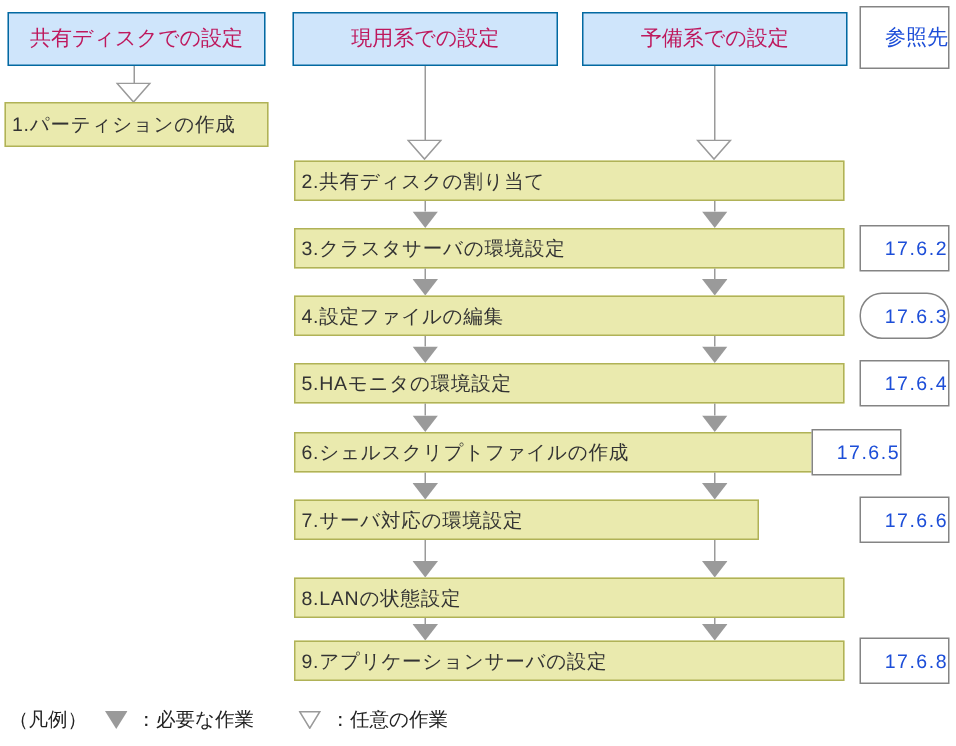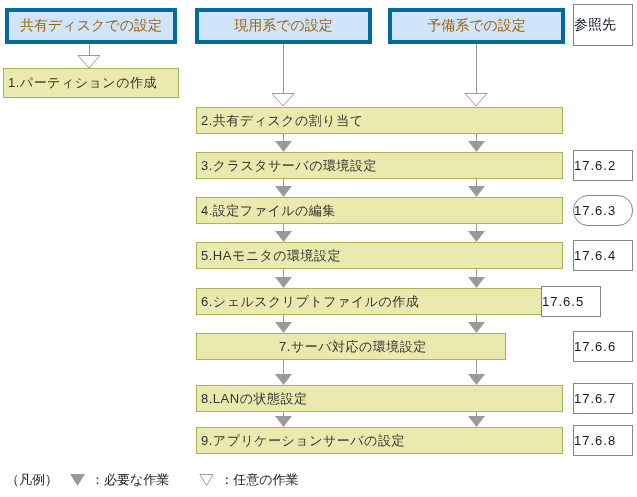--- a/index.html
+++ b/index.html
@@ -14,39 +14,39 @@
     overflow: hidden;
   }
   .box {
     position: absolute;
     box-sizing: border-box;
     display: flex;
     align-items: center;
   }
   .hdr {
     background: #cfe5fb;
-    border: 4px solid #0369a1;
+    border: 1px solid #0369a1;
     justify-content: center;
     font-size: 14px;
-    color: #a16207;
+    color: #be185d;
   }
   .step {
     background: #eaeaae;
     border: 1px solid #b0b257;
     font-size: 13px;
     color: #333333;
     padding-left: 4px;
     letter-spacing: 0.5px;
   }
   .ref {
     background: #ffffff;
     border: 1px solid #848484;
-    justify-content: flex-start;
+    justify-content: flex-end;
     font-size: 13px;
-    color: #0f172a;
+    color: #1d4ed8;
     letter-spacing: 1px;
   }
   .stem {
     position: absolute;
     width: 1px;
     background: #9a9a9a;
   }
   svg.arrow { position: absolute; display: block; }
   #legend {
     position: absolute;
@@ -107,21 +107,21 @@
   </div>
   <div class="box step" style="left:196px; top:197px; width:367px; height:27px;">
     <span>4.設定ファイルの編集</span>
   </div>
   <div class="box step" style="left:196px; top:242px; width:367px; height:27px;">
     <span>5.HAモニタの環境設定</span>
   </div>
   <div class="box step" style="left:196px; top:288px; width:367px; height:27px;">
     <span>6.シェルスクリプトファイルの作成</span>
   </div>
-  <div class="box step" style="left:196px; top:333px; width:310px; height:27px;justify-content:center;">
+  <div class="box step" style="left:196px; top:333px; width:310px; height:27px;">
     <span>7.サーバ対応の環境設定</span>
   </div>
   <div class="box step" style="left:196px; top:385px; width:367px; height:27px;">
     <span>8.LANの状態設定</span>
   </div>
   <div class="box step" style="left:196px; top:427px; width:367px; height:27px;">
     <span>9.アプリケーションサーバの設定</span>
   </div>
 
   <div class="box ref" style="left:573px; top:150px; width:60px; height:31px;">
@@ -131,23 +131,20 @@
     <span>17.6.3</span>
   </div>
   <div class="box ref" style="left:573px; top:240px; width:60px; height:31px;">
     <span>17.6.4</span>
   </div>
   <div class="box ref" style="left:541px; top:286px; width:60px; height:31px;">
     <span>17.6.5</span>
   </div>
   <div class="box ref" style="left:573px; top:331px; width:60px; height:31px;">
     <span>17.6.6</span>
-  </div>
-  <div class="box ref" style="left:573px; top:383px; width:60px; height:31px;">
-    <span>17.6.7</span>
   </div>
   <div class="box ref" style="left:573px; top:425px; width:60px; height:31px;">
     <span>17.6.8</span>
   </div>
 
   <div id="legend">
     <span class="lg-gap-md">（凡例）</span>
     <svg class="lg-gap-sm" width="15" height="12">
       <polygon points="0,0 15,0 7.5,12" fill="#9a9a9a"></polygon>
     </svg>

